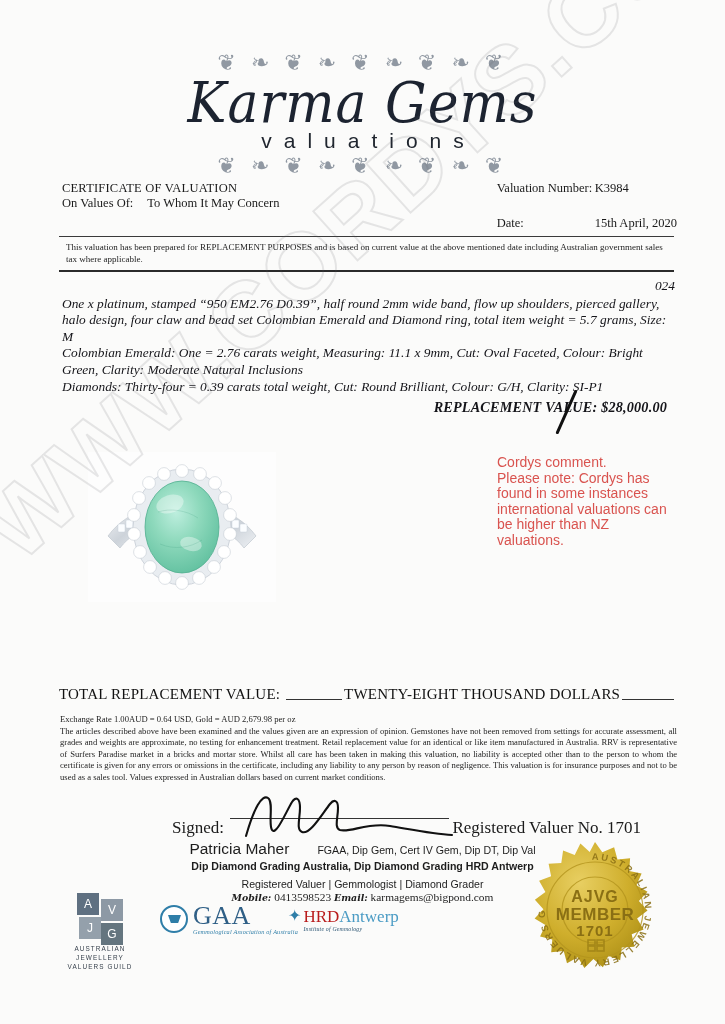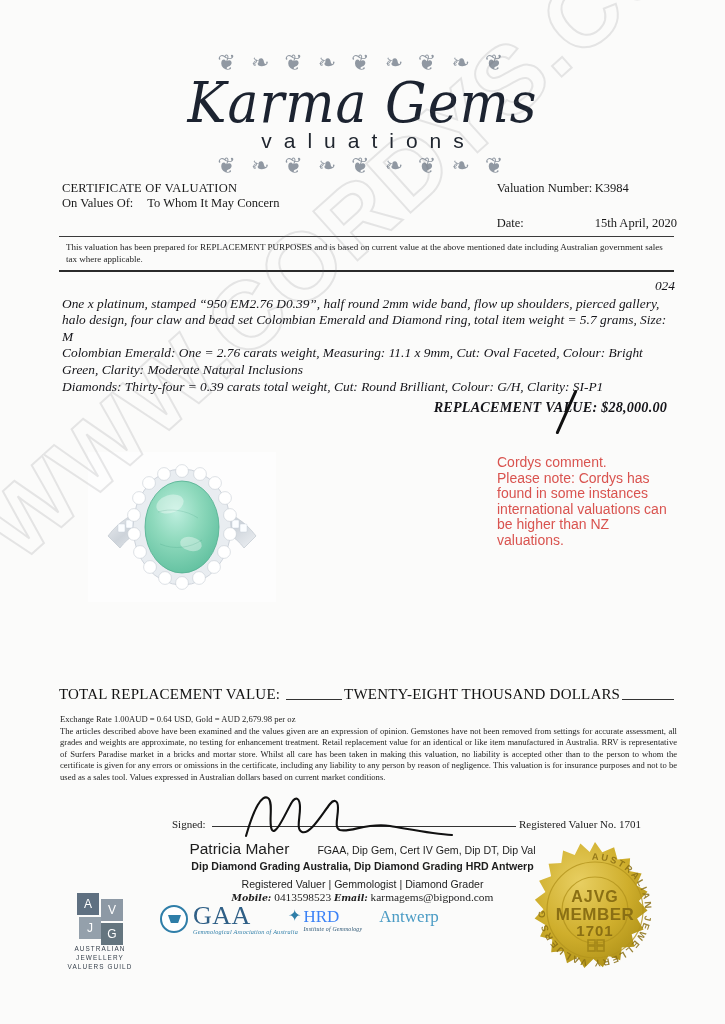--- a/index.html
+++ b/index.html
@@ -186,22 +186,22 @@
   #sig-area {
     position: absolute;
     left: 0; right: 0;
     top: 818px;
   }
   #sig-row {
     position: absolute;
     left: 172px; right: 84px;
     top: 0;
     display: flex;
-    align-items: flex-end;
-    font-size: 11px;
+    align-items: flex-start;
+    font-size: 17px;
     color: #1a1a1a;
   }
   #sig-row .sig-rule {
     flex: 1;
     border-bottom: 1px solid #333;
     margin: 0 3px 3px 6px;
     height: 1px;
     position: relative;
   }
   #signature-mark {
@@ -304,22 +304,22 @@
     font-size: 16px;
     line-height: 16px;
     margin-right: 2px;
     font-family: "DejaVu Sans", sans-serif;
   }
   #hrd-txt .big {
     font-family: "Liberation Serif", serif;
     font-size: 17px;
     line-height: 17px;
   }
-  #hrd-txt .big .h { color: #3b82f6; }
-  #hrd-txt .big .a { color: #4a9bc4; padding-left: 40px; }
+  #hrd-txt .big .h { color: #b91c1c; }
+  #hrd-txt .big .a { color: #4a9bc4; }
   #hrd-txt .sm {
     font-size: 5.8px;
     font-style: italic;
     color: #2a5472;
     letter-spacing: .2px;
     margin-top: 1px;
   }
   
   #seal {
     position: absolute;

